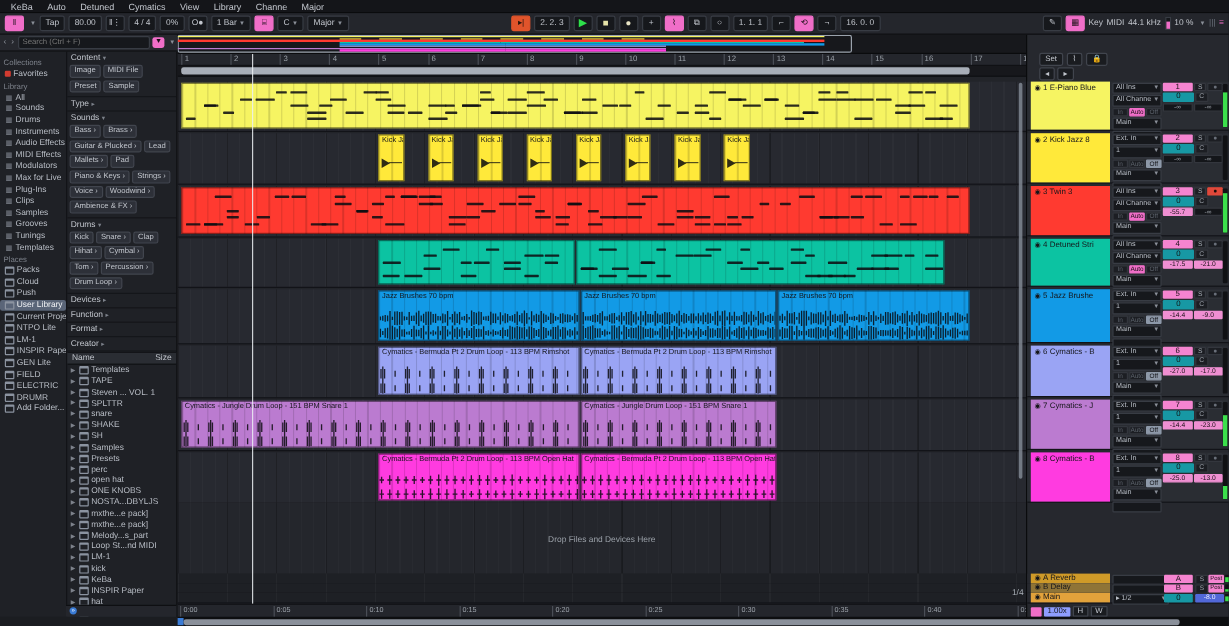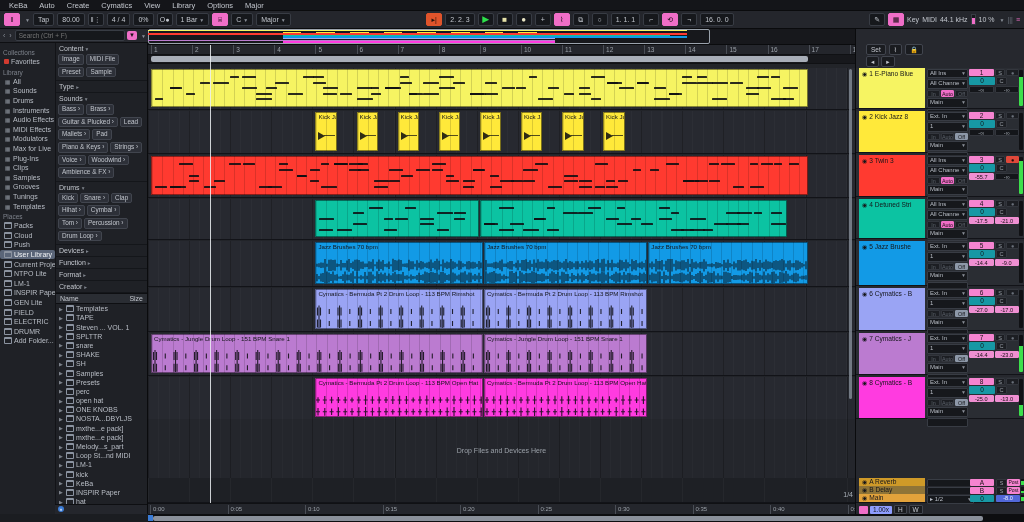--- a/index.html
+++ b/index.html
@@ -113,25 +113,25 @@
   #hscroll .bluesq{position:absolute;left:0;top:1px;width:5px;height:6px;background:#3a7bd5;}
 </style>
 </head>
 <body>
 
 <div id="app">
 
   <div id="menubar">
       <span class="menu-item">KeBa</span>
       <span class="menu-item">Auto</span>
-      <span class="menu-item">Create</span>
+      <span class="menu-item">Detuned</span>
       <span class="menu-item">Cymatics</span>
       <span class="menu-item">View</span>
       <span class="menu-item">Library</span>
-      <span class="menu-item">Options</span>
+      <span class="menu-item">Channe</span>
       <span class="menu-item">Major</span>
     </div>
 
   <div id="transport">
     <span class="tbox pink ticon">‖</span>
       <span class="caret">▼</span>
     <span class="tbox">Tap</span>
     <span class="tbox">80.00</span>
     <span class="tbox ticon">‖⋮</span>
     <span class="tbox">4 / 4</span>

